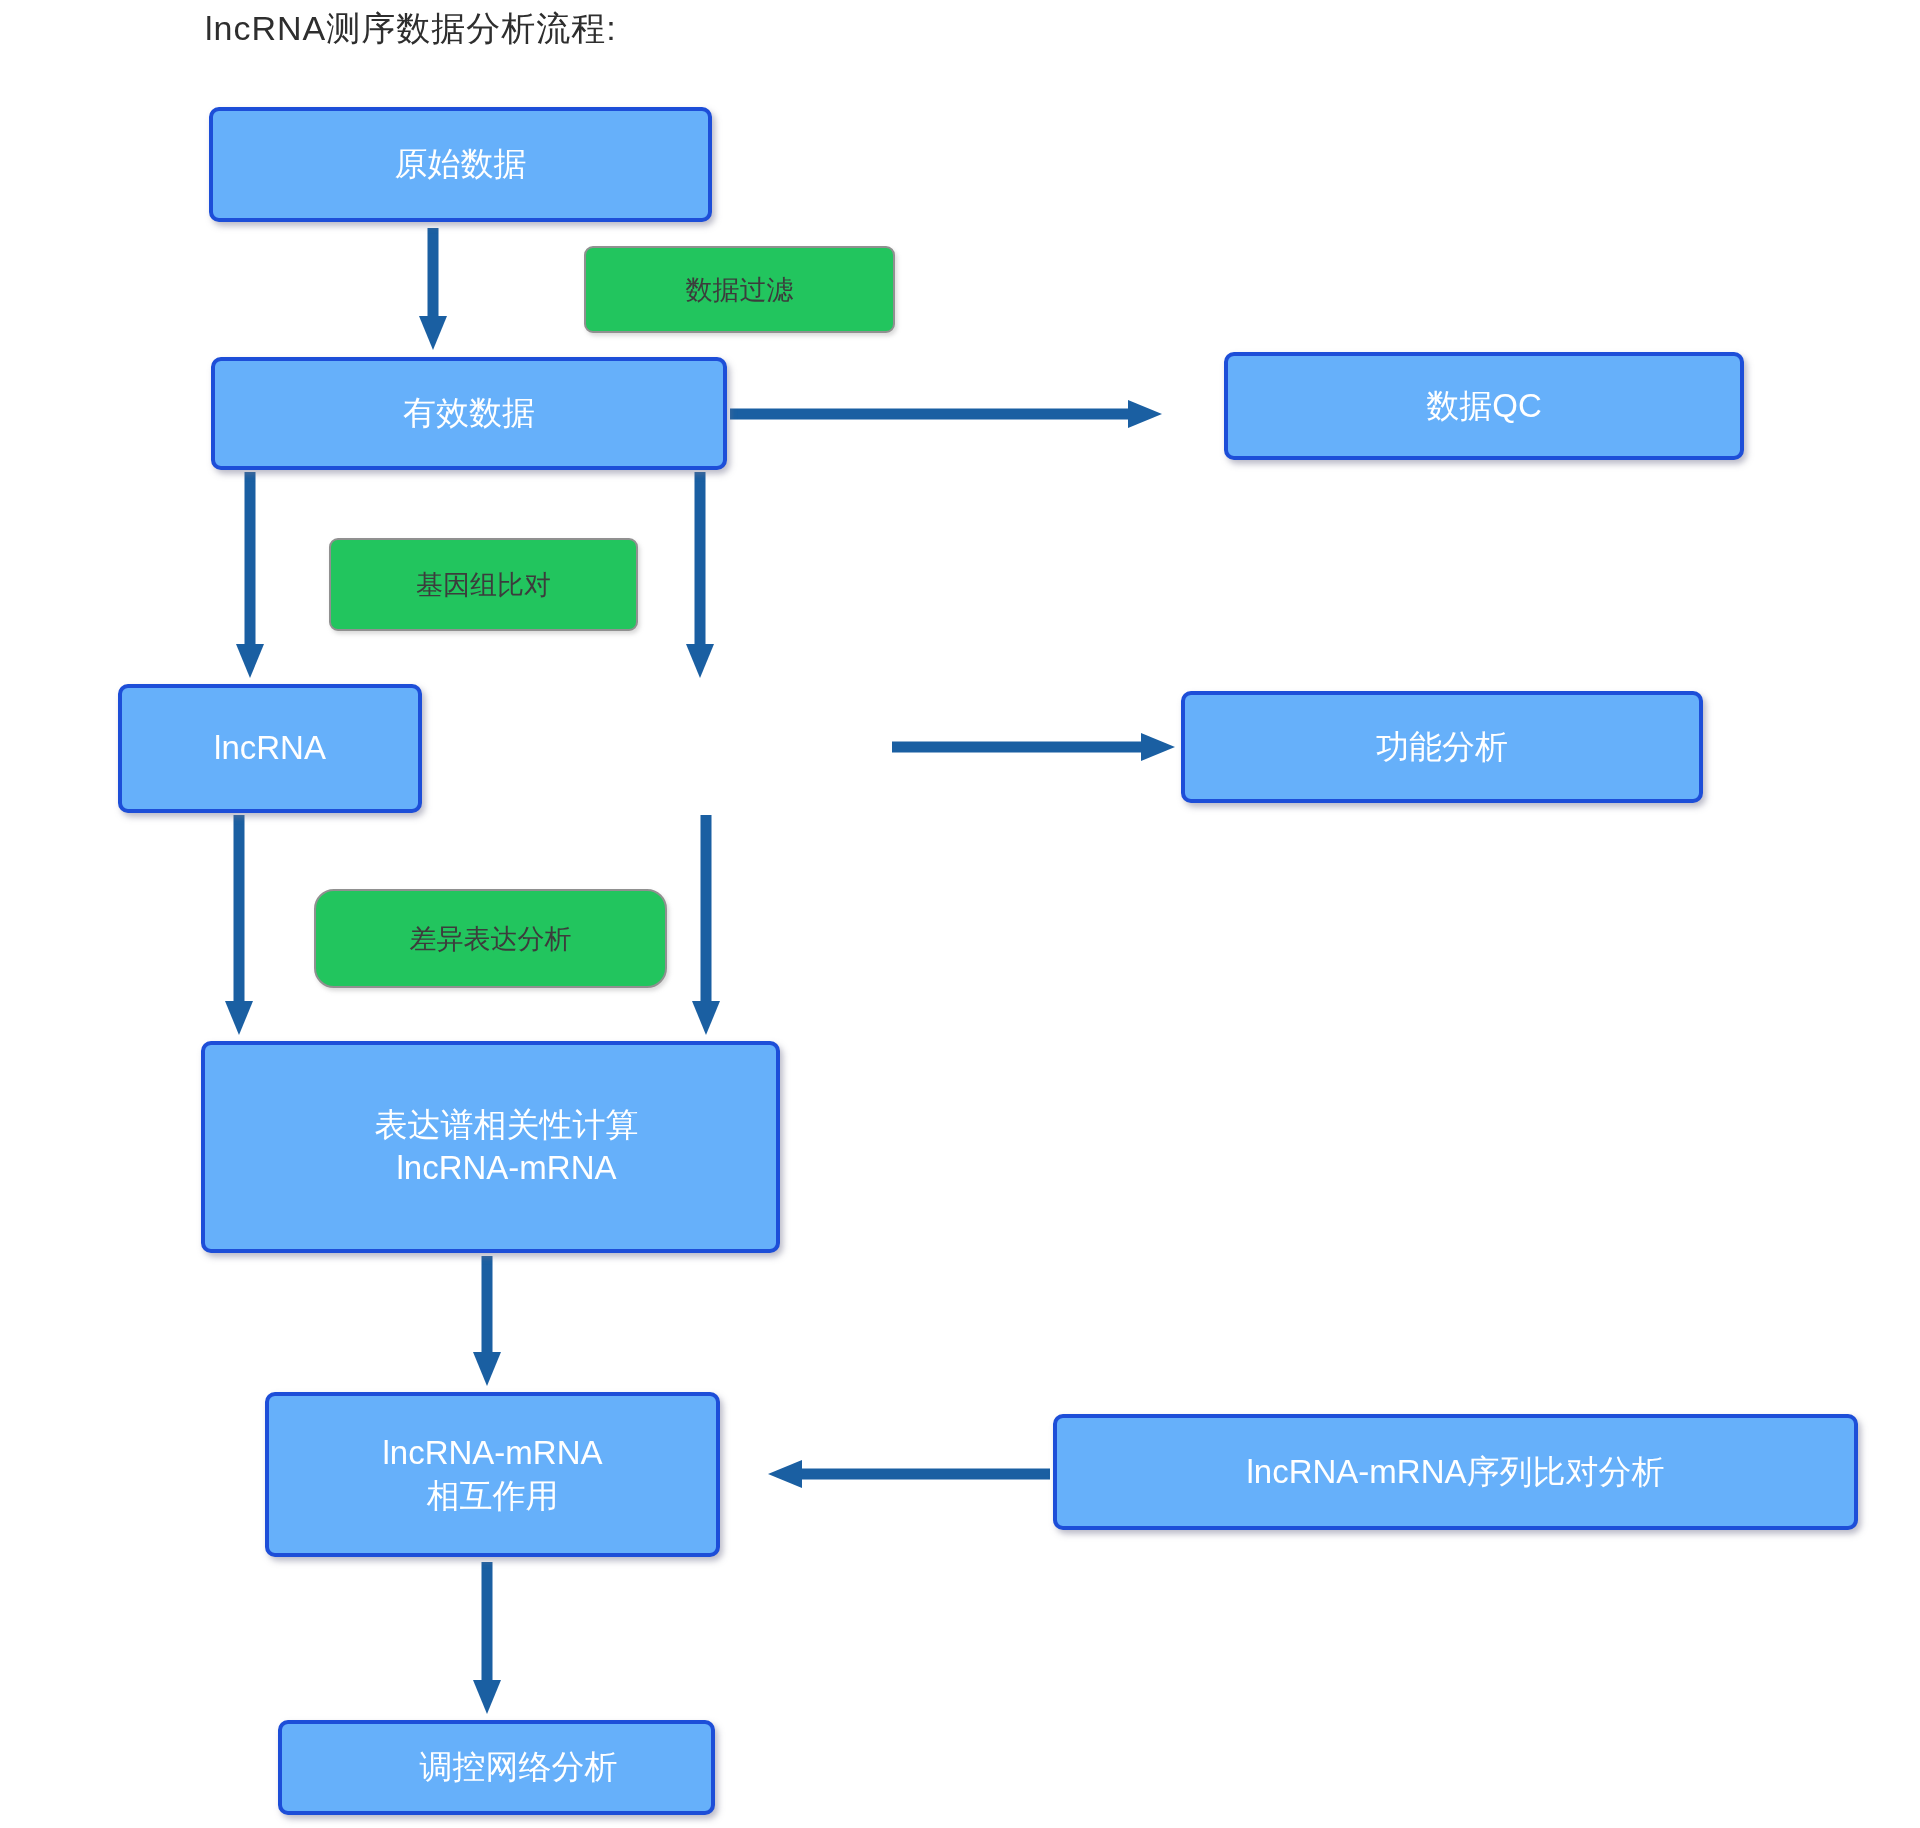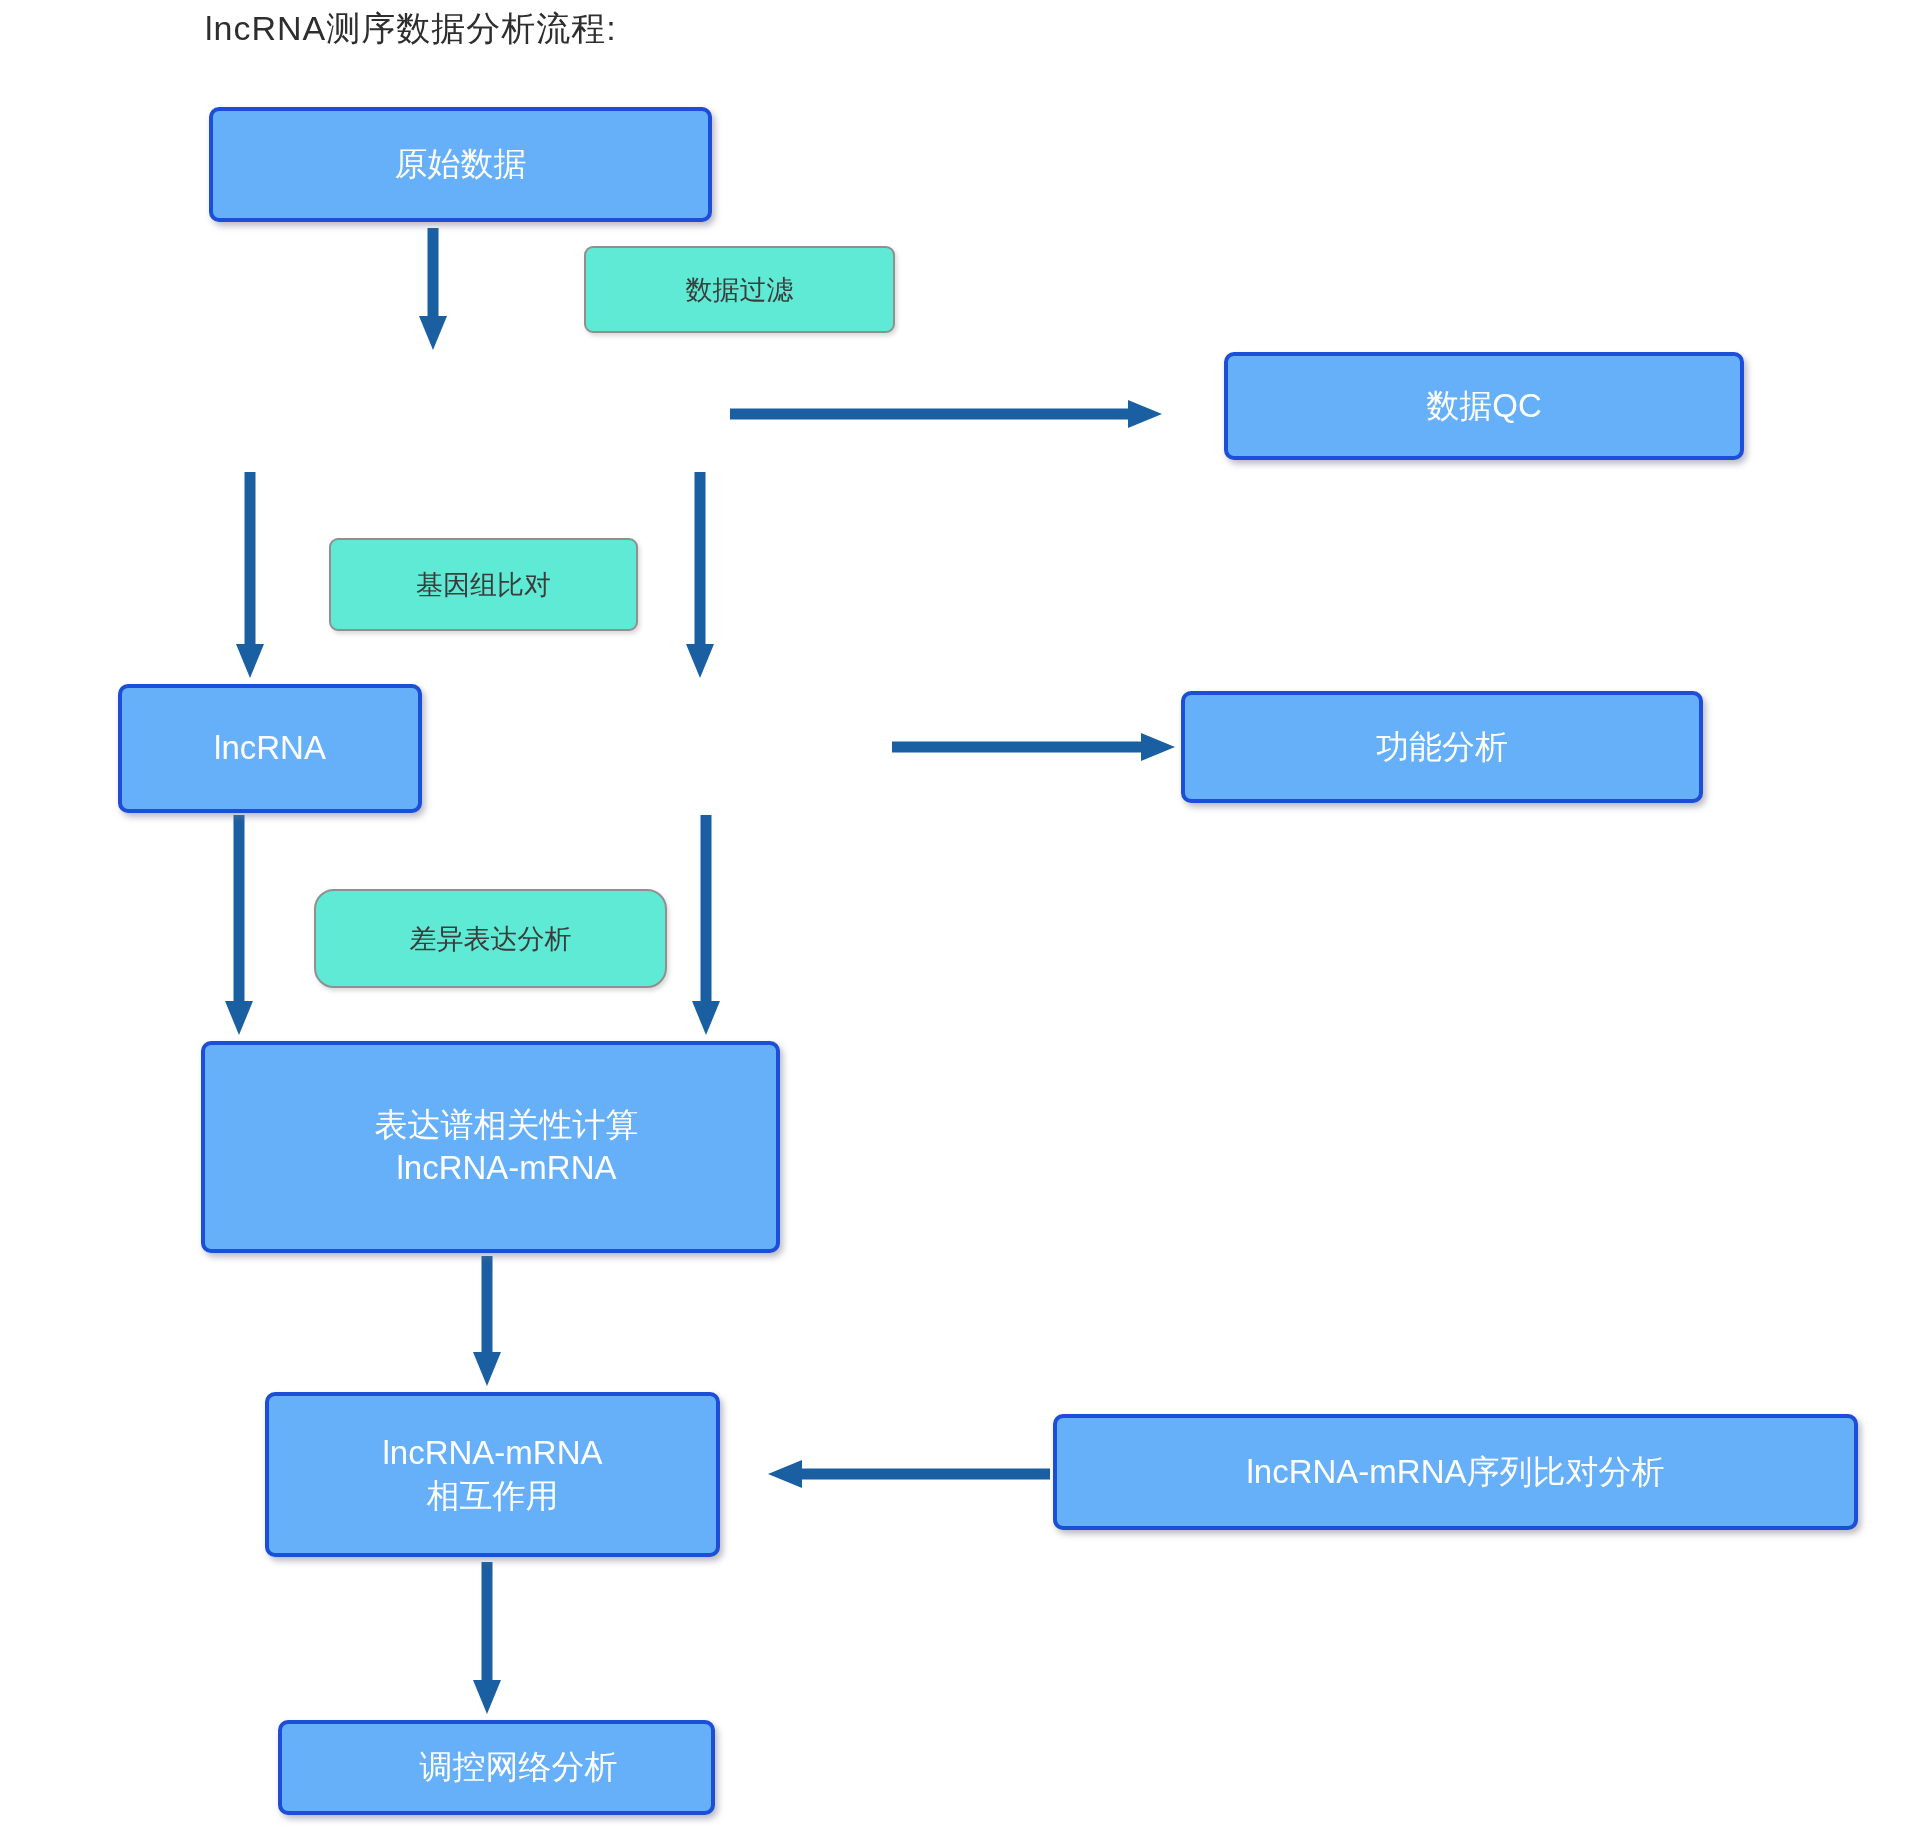--- a/index.html
+++ b/index.html
@@ -23,21 +23,21 @@
     box-sizing:border-box;
     color:#ffffff;
     font-size:33px;
     line-height:1.3;
     text-align:center;
     box-shadow:3px 4px 6px rgba(120,120,145,0.5);
   }
   .edge-label{
     position:absolute;
     display:flex;align-items:center;justify-content:center;
-    background:#5eead4;
+    background:#22c55e;
     border:2px solid #909090;
     border-radius:9px;
     box-sizing:border-box;
     color:#3c3c3c;
     font-size:27px;
     text-align:center;
     box-shadow:2px 3px 4px rgba(150,150,150,0.35);
   }
   svg.arrows{position:absolute;left:0;top:0;pointer-events:none;}
 </style>
@@ -63,20 +63,23 @@
     <line x1="1050" y1="1474" x2="800" y2="1474" stroke="#1a5fa2" stroke-width="11" marker-end="url(#ah)"></line>
     <line x1="487" y1="1562" x2="487" y2="1682" stroke="#1a5fa2" stroke-width="11" marker-end="url(#ah)"></line>
   </svg>
 
   <div class="diagram-title">lncRNA测序数据分析流程:</div>
 
   <div class="node" style="left:209px;top:107px;width:503px;height:115px;">
     <span>原始数据</span>
   </div>
 
+  <div class="node" style="left:211px;top:357px;width:516px;height:113px;">
+    <span>有效数据</span>
+  </div>
 
   <div class="node" style="left:1224px;top:352px;width:520px;height:108px;">
     <span>数据QC</span>
   </div>
 
   <div class="node" style="left:118px;top:684px;width:304px;height:129px;">
     <span>lncRNA</span>
   </div>
 
 

